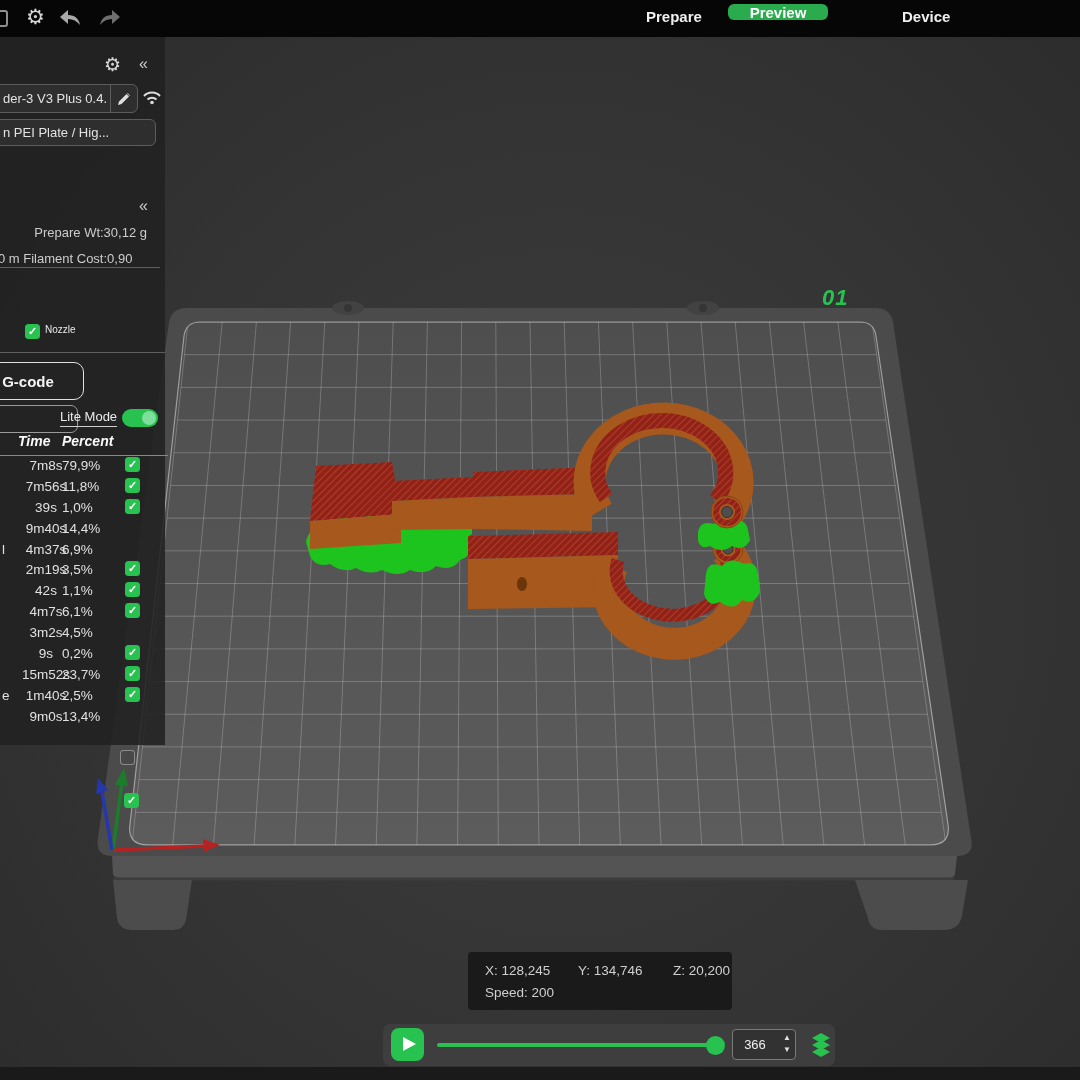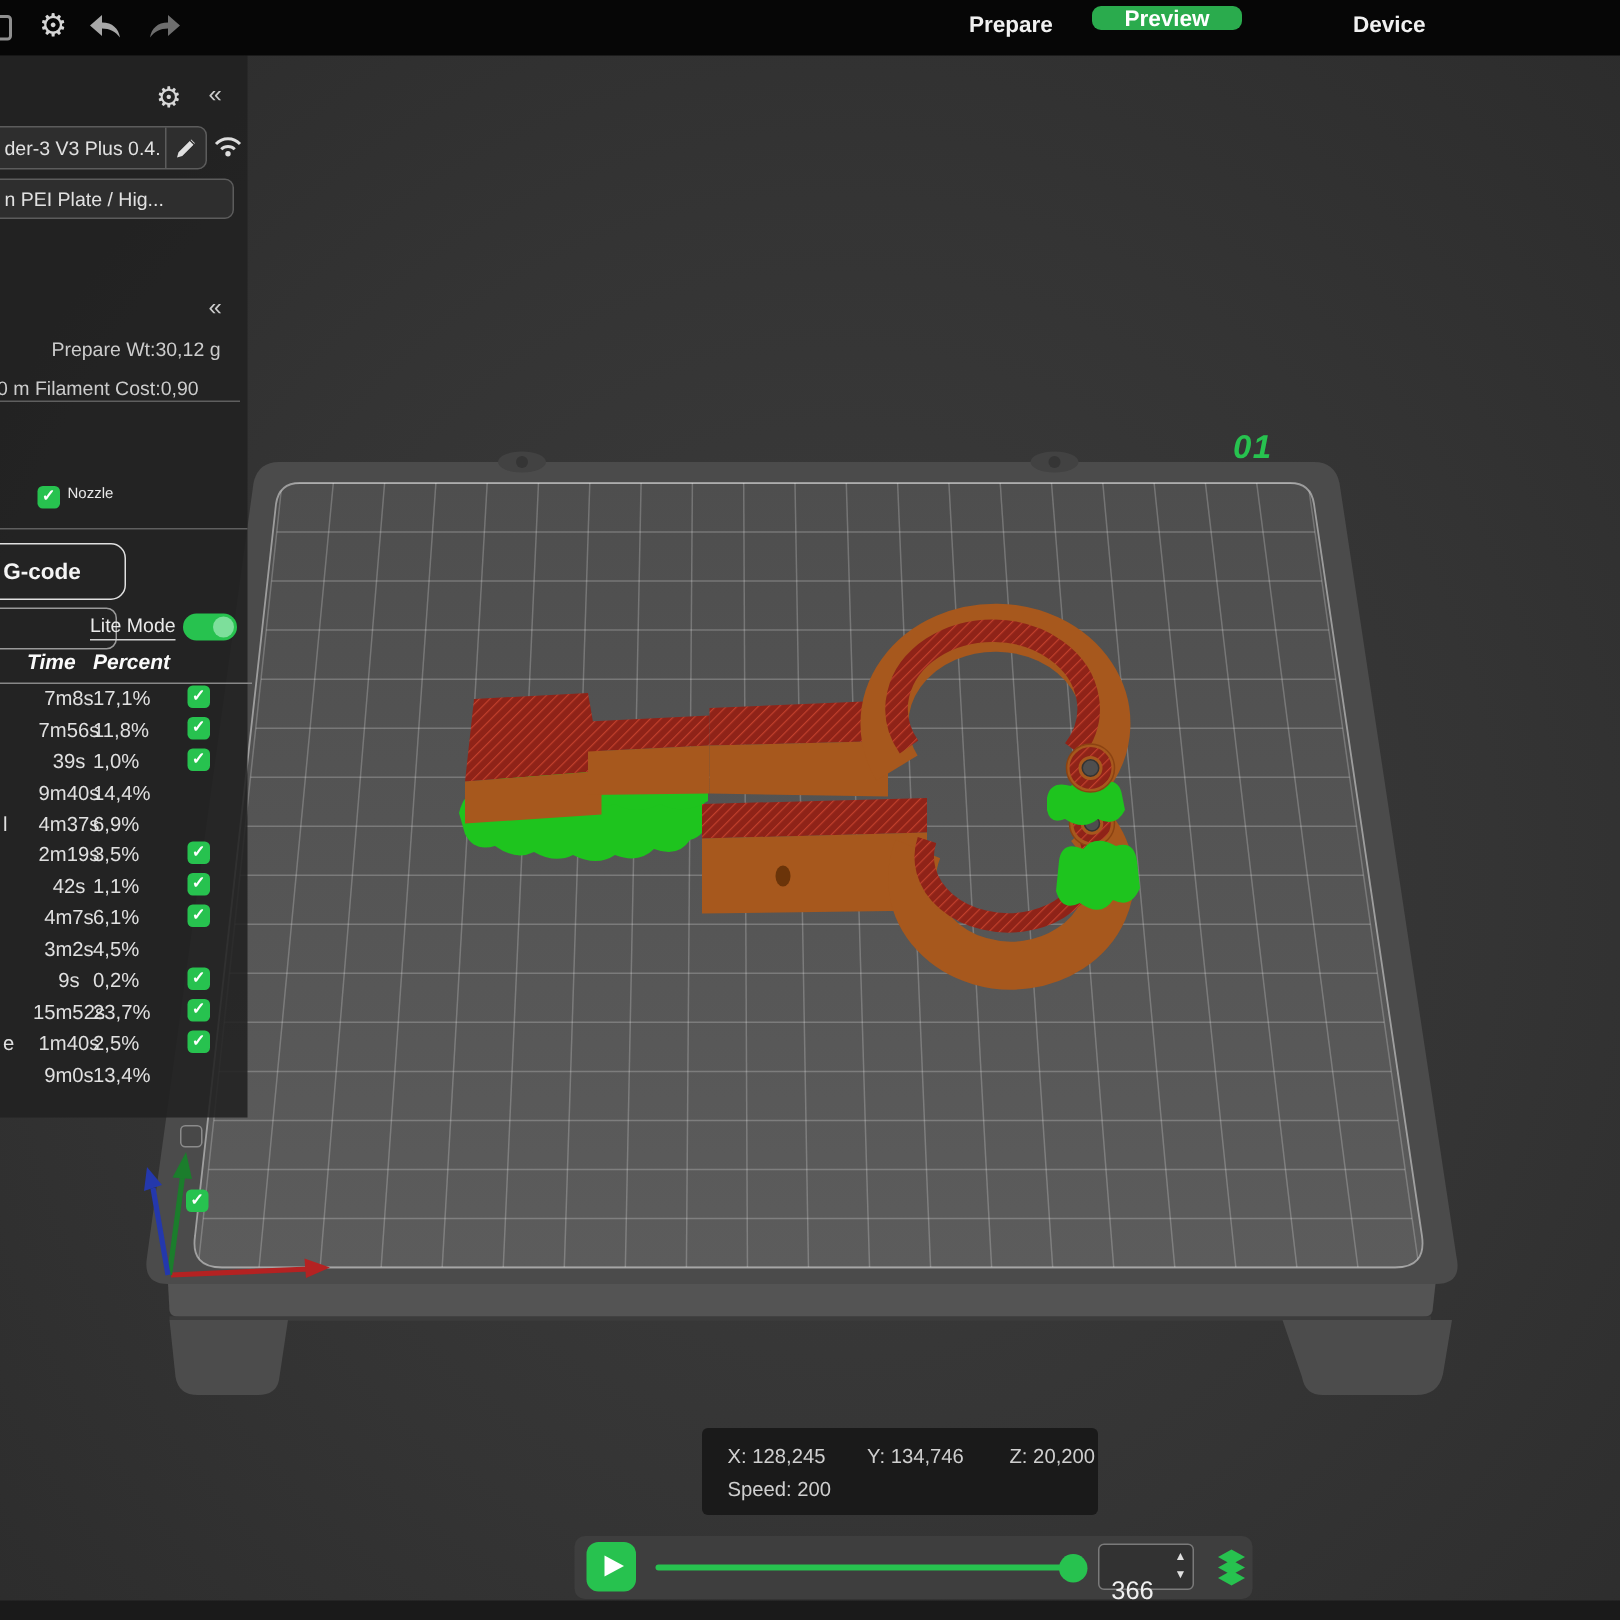--- a/index.html
+++ b/index.html
@@ -48,21 +48,21 @@
   .statusbox .sx{width:93px;} .statusbox .sy{width:95px;}
   .statusbox .r2{position:absolute;left:17px;top:33px;}
   
   .playbar{position:absolute;left:383px;top:1024px;width:452px;height:42px;background:#3e3e3e;border-radius:7px;z-index:30;}
   .playbtn{position:absolute;left:8px;top:4px;width:33px;height:33px;background:#27c24f;border-radius:8px;cursor:pointer;}
   .playbtn .tri{position:absolute;left:12px;top:9px;width:0;height:0;border-left:13px solid #fff;
                 border-top:7.5px solid transparent;border-bottom:7.5px solid transparent;}
   .slider-track{position:absolute;left:54px;top:19px;width:283px;height:4px;background:#27c24f;border-radius:2px;cursor:pointer;}
   .slider-handle{position:absolute;left:323px;top:12px;width:19px;height:19px;border-radius:50%;background:#27c24f;cursor:grab;}
   .layerbox{position:absolute;left:349px;top:5px;width:64px;height:31px;background:#323232;border:1px solid #7a7a7a;border-radius:4px;}
-  .layerbox .val{position:absolute;left:0;top:16px;width:44px;height:29px;line-height:29px;text-align:center;color:#f0f0f0;font-size:17px;}
+  .layerbox .val{position:absolute;left:0;top:0;width:44px;height:29px;line-height:29px;text-align:center;color:#f0f0f0;font-size:13px;}
   .spin{position:absolute;left:46px;top:2px;width:16px;display:flex;flex-direction:column;align-items:center;cursor:pointer;}
   .spin span{font-size:8px;line-height:12px;color:#e0e0e0;}
   .layericon{position:absolute;left:425px;top:8px;}
   .bottomstrip{position:absolute;left:0;bottom:0;width:1080px;height:13px;background:#1a1a1a;z-index:35;}
 </style>
 </head>
 <body>
 
 <div class="stage">
 
@@ -235,21 +235,21 @@
       </div>
 
     <div class="th" style="left:18px;">Time</div>
     <div class="th" style="left:62px;">Percent</div>
     <div class="divline" style="left:0;top:418px;width:168px;background:#888;"></div>
 
     <div class="rows" id="type-rows">
     <div class="type-row">
       <span class="row-frag"></span>
       <span class="row-time">7m8s</span>
-      <span class="row-pct">17,1%</span>
+      <span class="row-pct">79,9%</span>
       <span class="row-cb chk">✓</span>
     </div>
 
     <div class="type-row">
       <span class="row-frag"></span>
       <span class="row-time">7m56s</span>
       <span class="row-pct">11,8%</span>
       <span class="row-cb chk">✓</span>
     </div>
 

